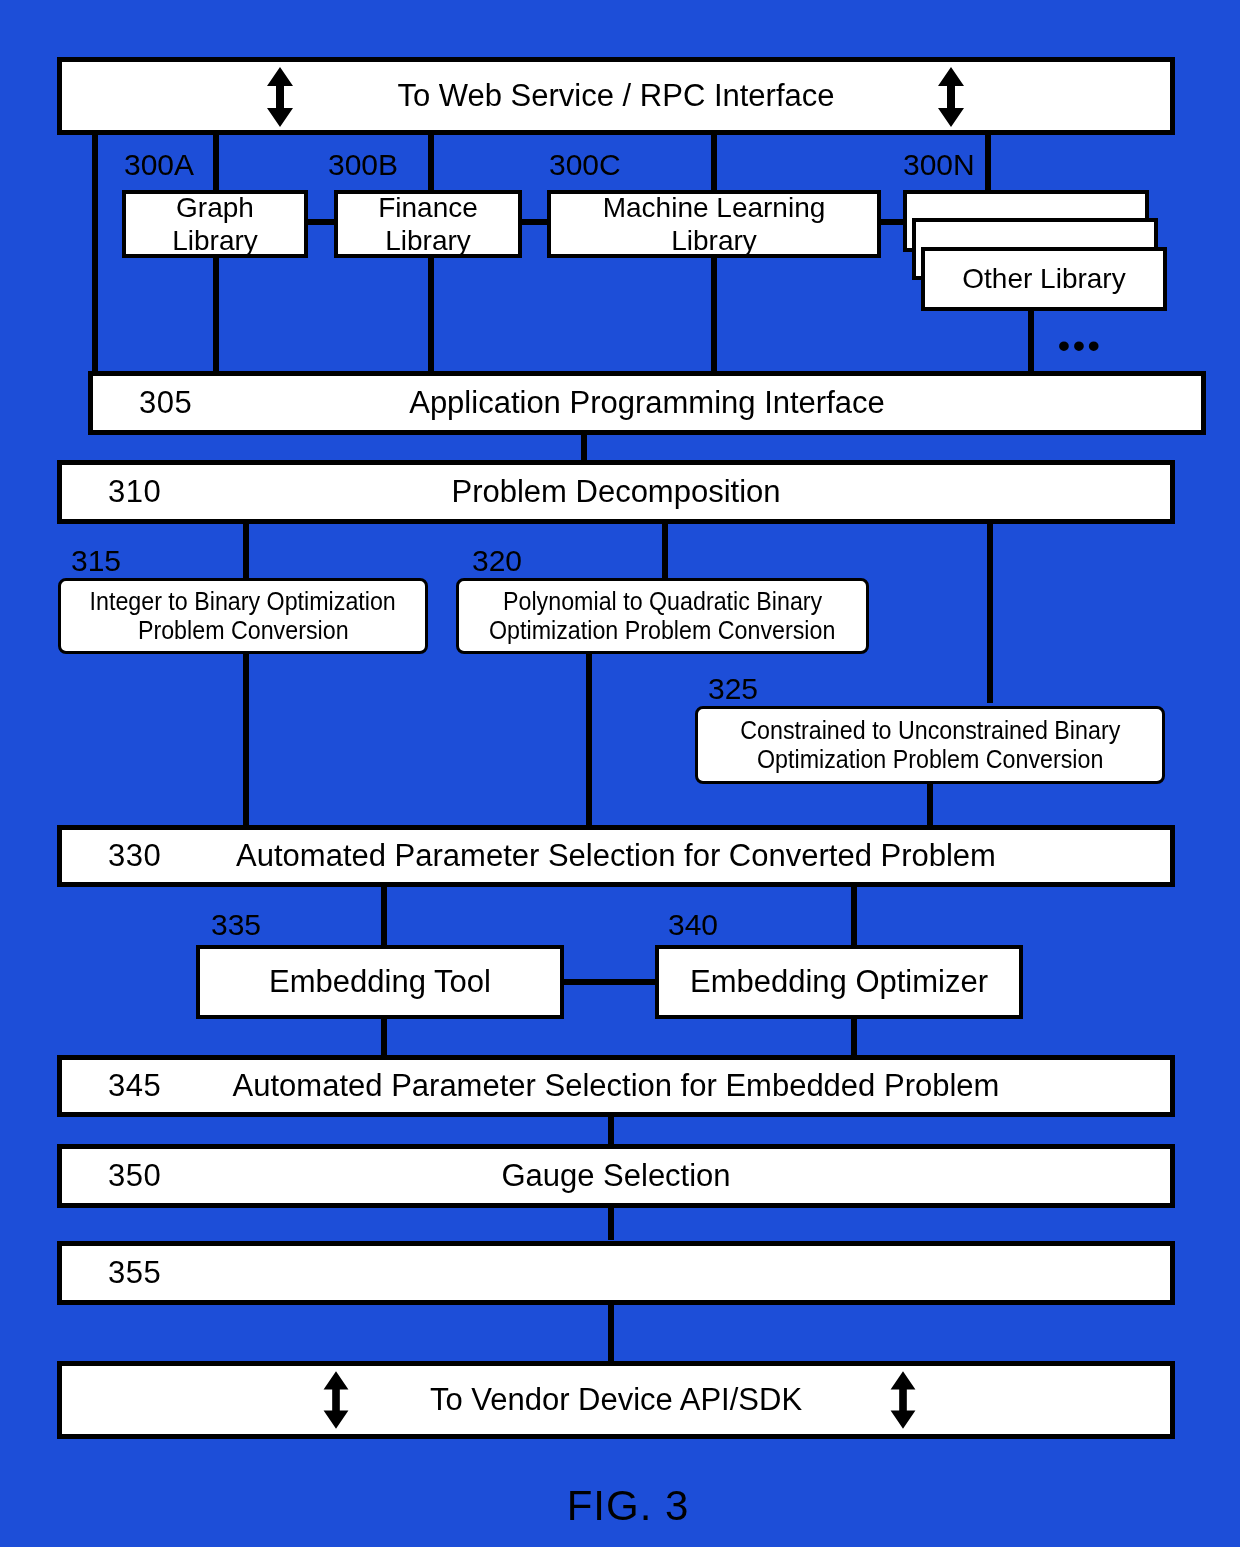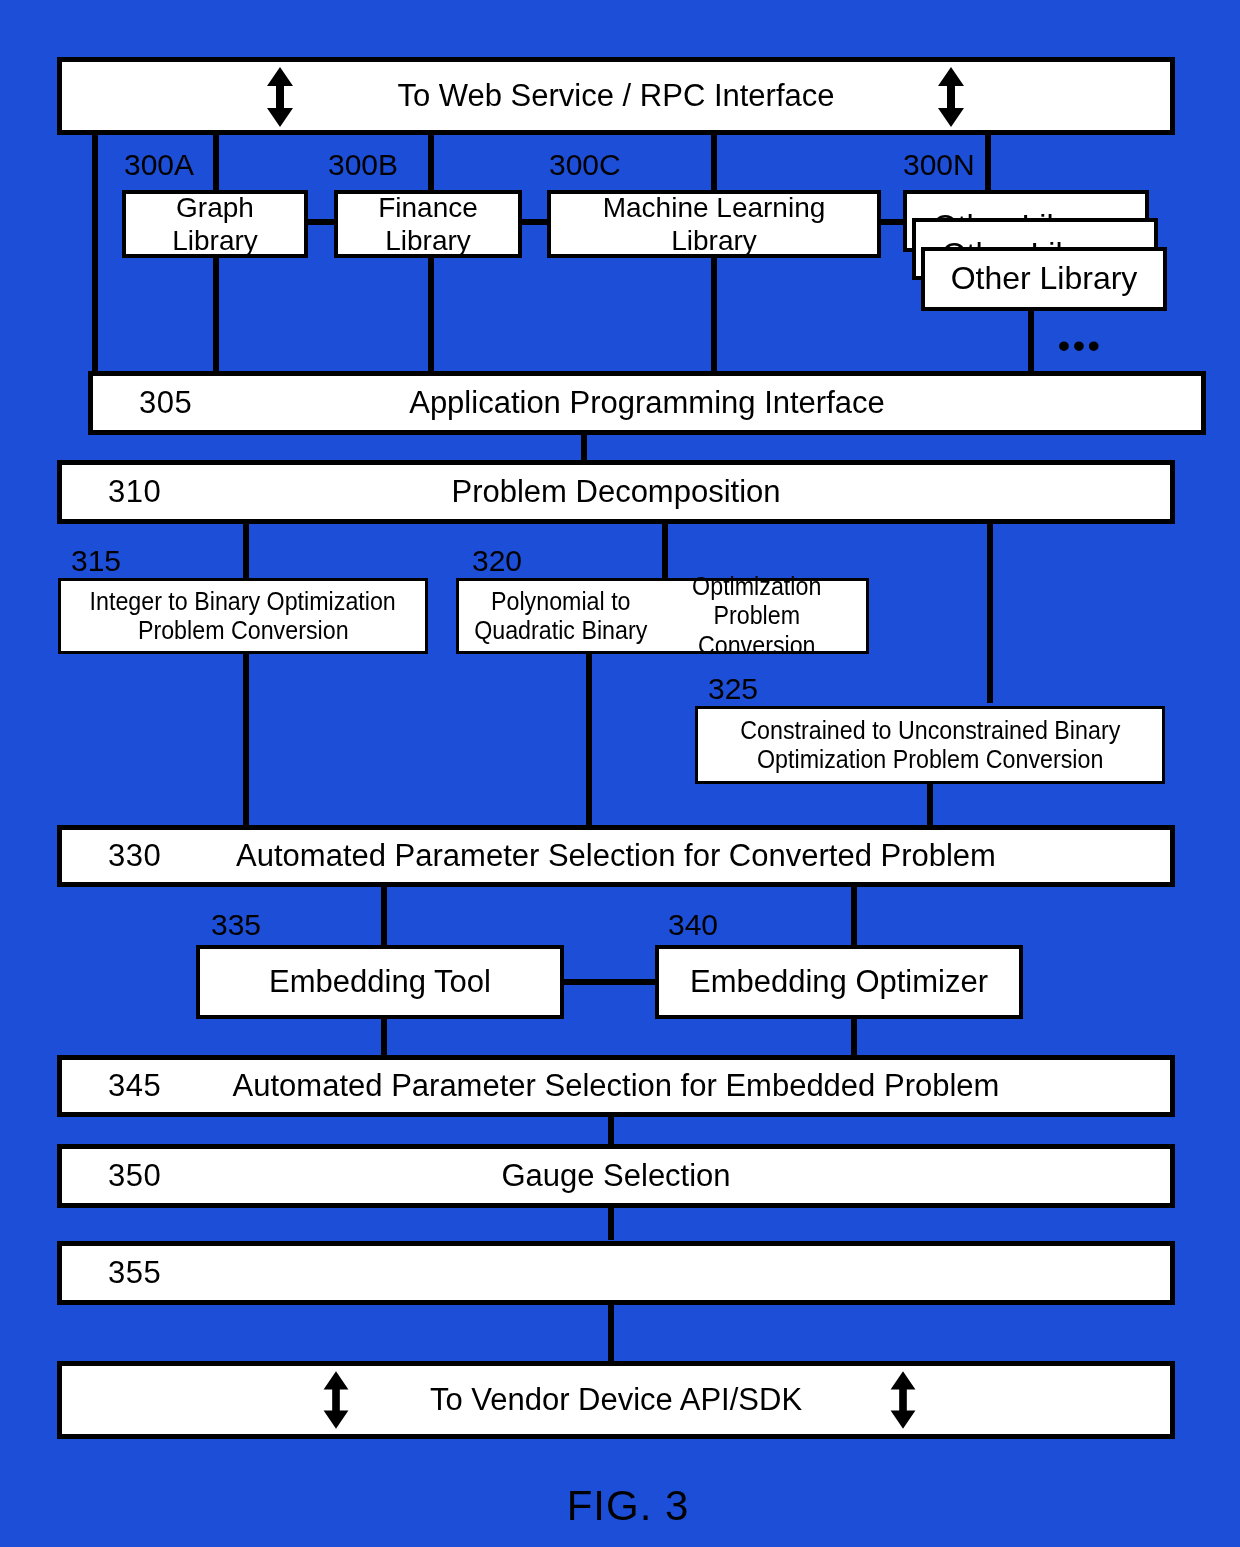--- a/index.html
+++ b/index.html
@@ -87,35 +87,36 @@
     position: absolute;
     z-index: 9;
   }
 
   
   .lib {
     font-size: 28px;
     z-index: 6;
   }
   .otherlib {
-    font-size: 32px;
+    font-size: 28px;
   }
 
   .dots {
     position: absolute;
     font-size: 34px;
     font-weight: bold;
     letter-spacing: 3px;
     line-height: 1;
     z-index: 6;
   }
 
   .conv {
     font-size: 25px;
     padding: 0 8px;
+    border-radius: 8px;
   }
   .conv span { display: block; transform: scaleX(0.93); transform-origin: center; }
 
   .emb { font-size: 31px; }
 
   .figlabel {
     position: absolute;
     width: 100%;
     text-align: center;
     font-size: 42px;
@@ -194,21 +195,21 @@
   <div class="vline" style="left:987px; top:522px; height:181px;"></div>
 
   <div class="ref" style="left:71px; top:546px;">315</div>
   <div class="box thin conv" style="left:58px; top:578px; width:370px; height:76px; flex-direction:column;">
     <span>Integer to  Binary Optimization</span>
     <span>Problem Conversion</span>
   </div>
   <div class="vline" style="left:243px; top:652px; height:175px;"></div>
 
   <div class="ref" style="left:472px; top:546px;">320</div>
-  <div class="box thin conv" style="left:456px; top:578px; width:413px; height:76px; flex-direction:row;">
+  <div class="box thin conv" style="left:456px; top:578px; width:413px; height:76px; flex-direction:column;">
     <span>Polynomial to Quadratic  Binary</span>
     <span>Optimization Problem Conversion</span>
   </div>
   <div class="vline" style="left:586px; top:652px; height:175px;"></div>
 
   <div class="ref" style="left:708px; top:674px;">325</div>
   <div class="box thin conv" style="left:695px; top:706px; width:470px; height:78px; flex-direction:column;">
     <span>Constrained to Unconstrained Binary</span>
     <span>Optimization Problem Conversion</span>
   </div>

